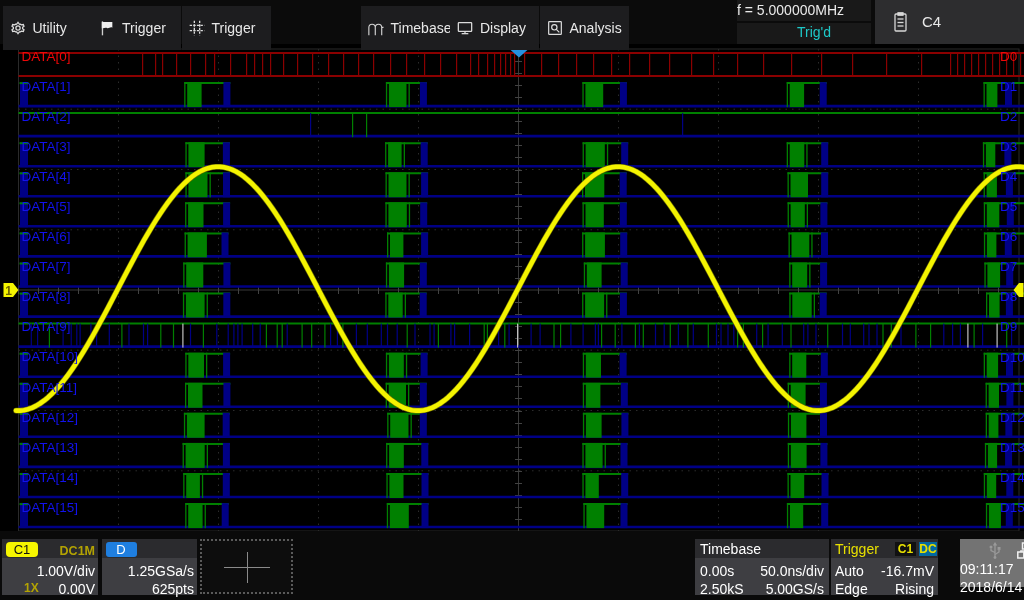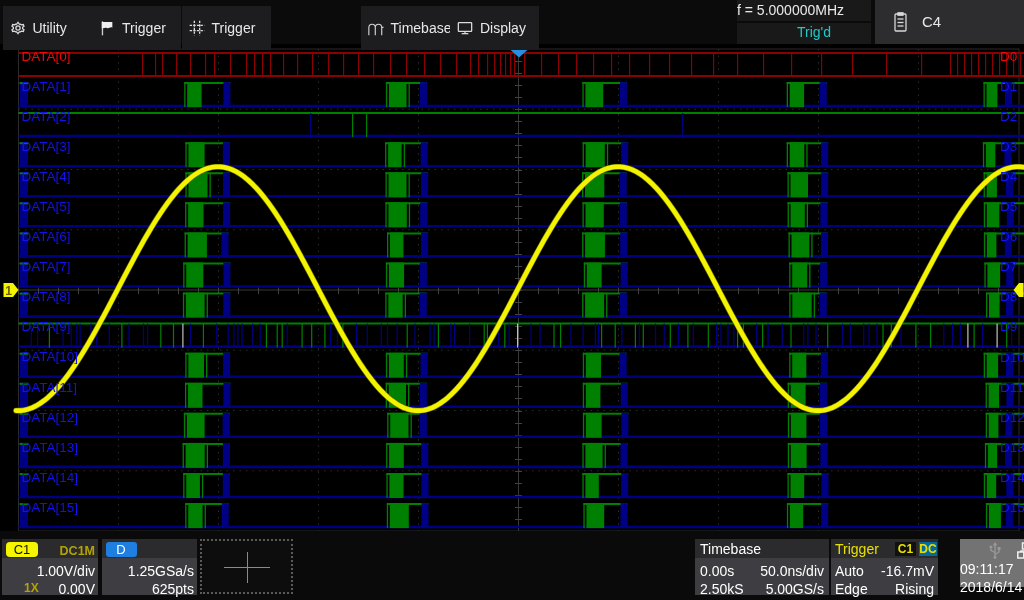--- a/index.html
+++ b/index.html
@@ -705,20 +705,28 @@
       <span>Timebase</span>
     </div>
   <div class="mcell" style="left:450px">
       <svg width="16" height="16" viewBox="0 0 24 24" fill="none" stroke="#dcdcdc" stroke-width="1.9">
         <rect x="2" y="4" width="20" height="13" rx="1"></rect>
         <line x1="12" y1="17" x2="12" y2="20"></line>
         <line x1="7" y1="20.5" x2="17" y2="20.5"></line>
       </svg>
       <span>Display</span>
     </div>
+  <div class="mcell" style="left:539.5px">
+      <svg width="16" height="16" viewBox="0 0 24 24" fill="none" stroke="#dcdcdc" stroke-width="1.8">
+        <rect x="2.5" y="2.5" width="19" height="19" rx="1"></rect>
+        <circle cx="11" cy="11" r="4"></circle>
+        <line x1="14" y1="14" x2="18.5" y2="18.5"></line>
+      </svg>
+      <span>Analysis</span>
+    </div>
   <div id="fpanel">
       <div class="f1">f = 5.000000MHz</div>
       <div class="div"></div>
       <div class="f2">Trig'd</div>
     </div>
   <div id="c4panel">
       <svg style="position:absolute;left:19px;top:12px" width="13" height="20" viewBox="0 0 13 20" fill="none" stroke="#d8d8d8" stroke-width="1.3">
         <rect x="1" y="2" width="11" height="17" rx="1"></rect>
         <rect x="4" y="0.8" width="5" height="2.4" fill="#d8d8d8"></rect>
         <line x1="3.5" y1="7" x2="9.5" y2="7"></line>

